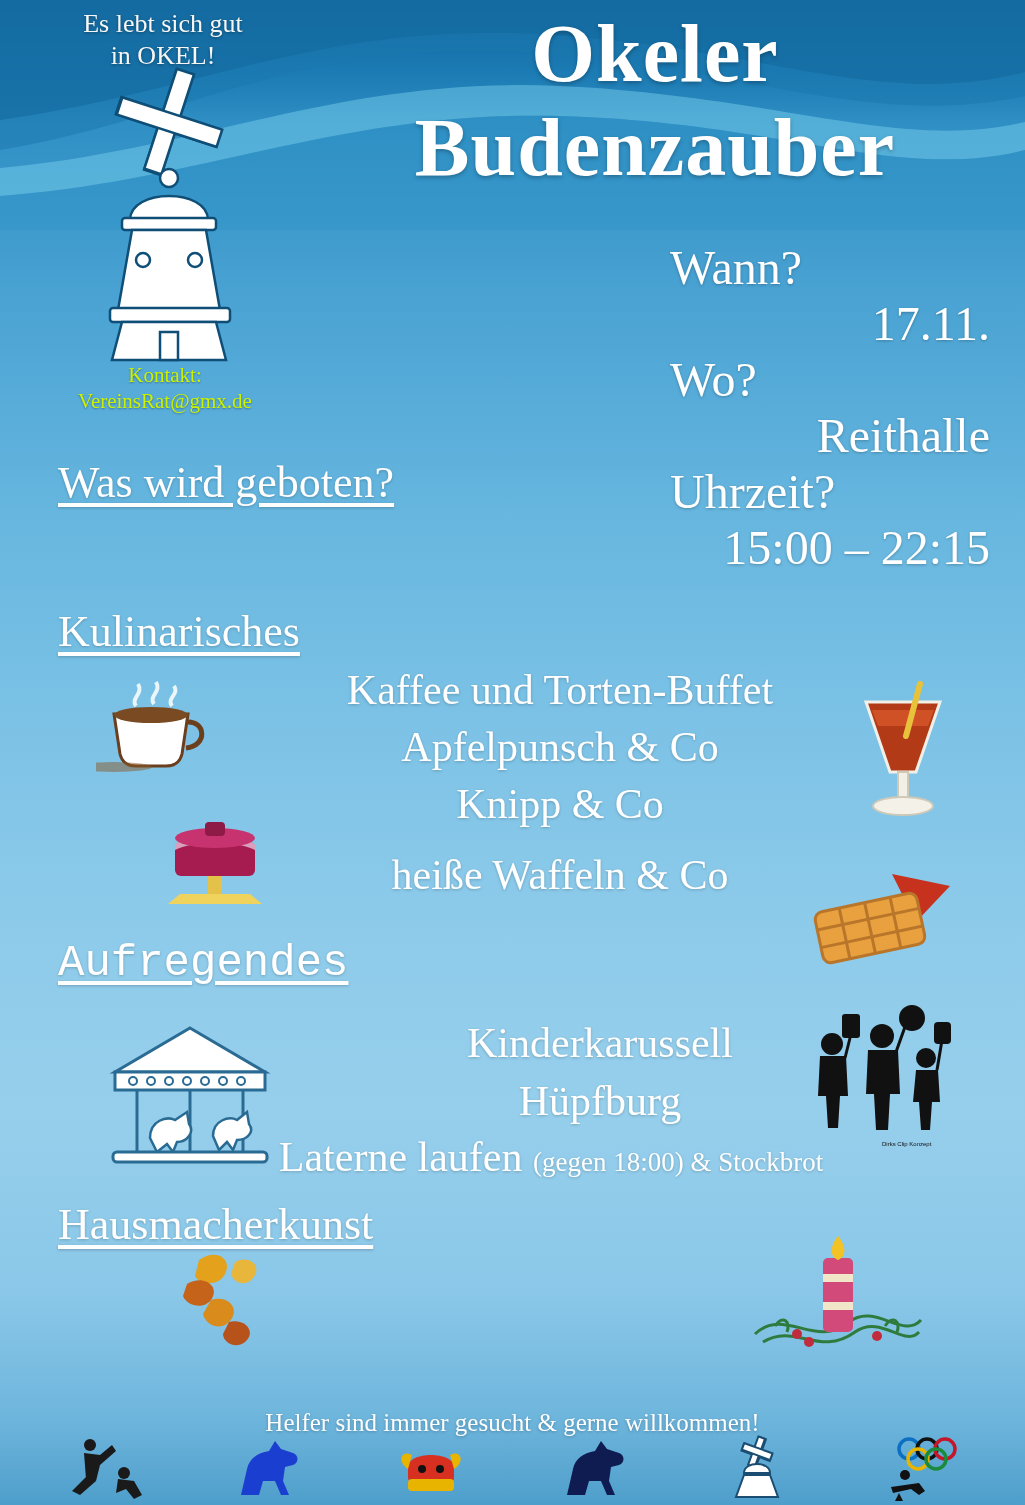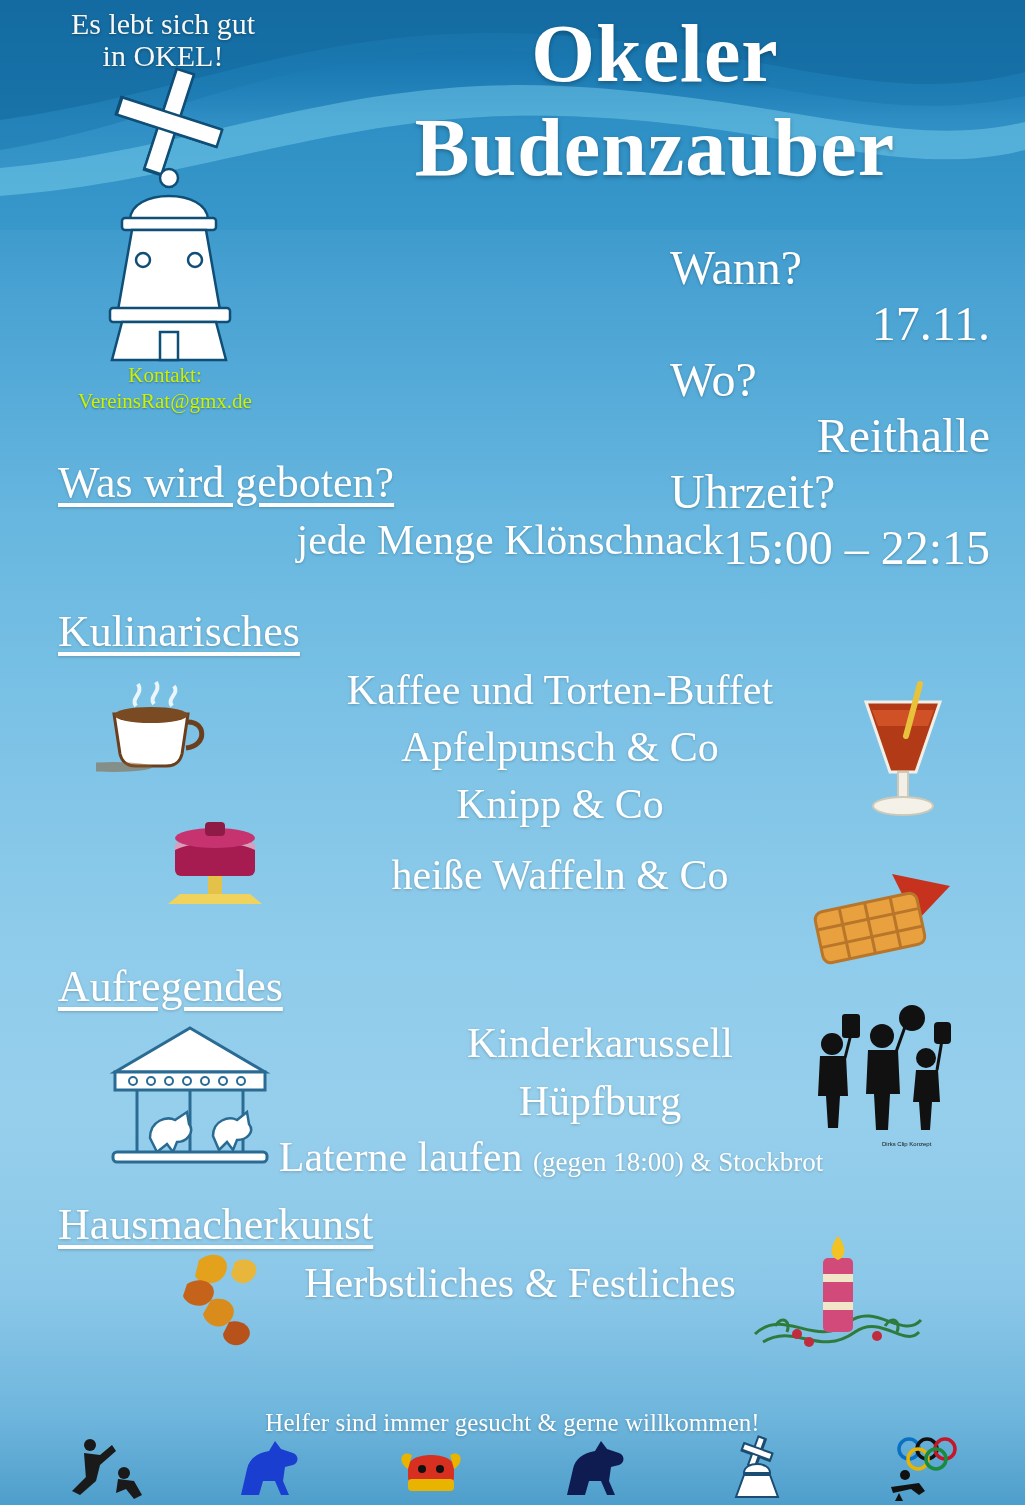--- a/index.html
+++ b/index.html
@@ -68,21 +68,21 @@
     margin-top: 4px;
   }
   
   .slogan {
     position: absolute;
     top: 8px;
     left: 38px;
     width: 250px;
     text-align: center;
     color: #f7f7f7;
-    font-size: 30px;
+    font-size: 26px;
     line-height: 32px;
     text-shadow: 0 1px 3px rgba(0,0,0,.35);
   }
   
   .windmill {
     position: absolute;
     top: 60px;
     left: 60px;
     width: 220px;
     height: 310px;
@@ -224,21 +224,20 @@
       <div class="facts-q">Wo?</div>
       <div class="facts-a">Reithalle</div>
     </div>
     <div class="facts-row">
       <div class="facts-q">Uhrzeit?</div>
       <div class="facts-a">15:00 – 22:15</div>
     </div>
   </div>
 
   <div class="sect-head" style="top:458px; left:58px;">Was wird geboten?</div>
-  <div class="center-line" style="top:512px; left:60px; width:900px;">jede Menge Klönschnack</div>
 
   <div class="sect-head" style="top:607px; left:58px;text-align:center;">Kulinarisches</div>
   <div class="center-line" style="top:662px; left:160px; width:800px;">Kaffee und Torten-Buffet</div>
   <div class="center-line" style="top:719px; left:160px; width:800px;">Apfelpunsch &amp; Co</div>
   <div class="center-line" style="top:776px; left:160px; width:800px;">Knipp &amp; Co</div>
   <div class="center-line" style="top:847px; left:160px; width:800px;">heiße Waffeln &amp; Co</div>
 
   <svg class="art" style="top:672px; left:96px; width:120px; height:100px;" viewBox="0 0 120 100">
     <path d="M18,42 L92,42 L86,82 C84,90 78,94 70,94 L40,94 C32,94 26,90 24,82 Z" fill="#ffffff" stroke="#6b3f1d" stroke-width="3"></path>
     <path d="M90,50 C110,48 112,74 90,76" fill="none" stroke="#6b3f1d" stroke-width="5"></path>
@@ -273,21 +272,21 @@
       <g stroke="#b9762a" stroke-width="3">
         <line x1="44" y1="40" x2="44" y2="92"></line>
         <line x1="70" y1="40" x2="70" y2="92"></line>
         <line x1="96" y1="40" x2="96" y2="92"></line>
         <line x1="18" y1="57" x2="122" y2="57"></line>
         <line x1="18" y1="75" x2="122" y2="75"></line>
       </g>
     </g>
   </svg>
 
-  <div class="sect-head" style="top:962px; left:58px;">Aufregendes</div>
+  <div class="sect-head" style="top:938px; left:58px;font-family:Liberation Mono, monospace;">Aufregendes</div>
   <div class="center-line" style="top:1015px; left:200px; width:800px;">Kinderkarussell</div>
   <div class="center-line" style="top:1073px; left:200px; width:800px;">Hüpfburg</div>
   <div class="center-line" style="top:1129px; left:116px; width:870px;">
     <span>Laterne laufen</span>
     <span class="small-inline">(gegen 18:00) &amp; Stockbrot</span>
   </div>
 
   <svg class="art" style="top:1020px; left:95px; width:190px; height:160px;" viewBox="0 0 190 160">
     <path d="M95,8 L170,52 L20,52 Z" fill="#ffffff" stroke="#2a6b93" stroke-width="3"></path>
     <rect x="20" y="52" width="150" height="18" fill="#ffffff" stroke="#2a6b93" stroke-width="3"></rect>
@@ -327,21 +326,20 @@
       <path d="M126,70 L148,70 L150,102 L142,102 L140,130 L131,130 L129,102 L123,102 Z"></path>
       <path d="M147,70 L152,40" stroke="#111" stroke-width="3" fill="none"></path>
       <rect x="144" y="22" width="17" height="22" rx="4"></rect>
     </g>
     <g fill="#111111" font-size="6" font-family="Liberation Sans, sans-serif">
       <text x="92" y="146">Dirks Clip Konzept</text>
     </g>
   </svg>
 
   <div class="sect-head" style="top:1200px; left:58px;">Hausmacherkunst</div>
-  <div class="center-line" style="top:1255px; left:170px; width:700px;">Herbstliches &amp; Festliches</div>
 
   <svg class="art" style="top:1238px; left:175px; width:110px; height:115px;" viewBox="0 0 110 115">
     <g>
       <path d="M24,22 C40,10 58,20 50,36 C44,48 26,48 20,38 Z" fill="#e3a11c"></path>
       <path d="M12,46 C28,36 46,48 36,62 C28,72 12,68 8,58 Z" fill="#c6631a"></path>
       <path d="M36,62 C54,56 66,72 54,84 C44,94 30,86 28,76 Z" fill="#d98b1c"></path>
       <path d="M54,84 C70,80 82,94 70,104 C60,112 48,104 48,96 Z" fill="#b7521a"></path>
       <path d="M60,24 C74,16 88,28 78,40 C70,50 58,44 56,36 Z" fill="#e8b63a"></path>
     </g>
   </svg>

